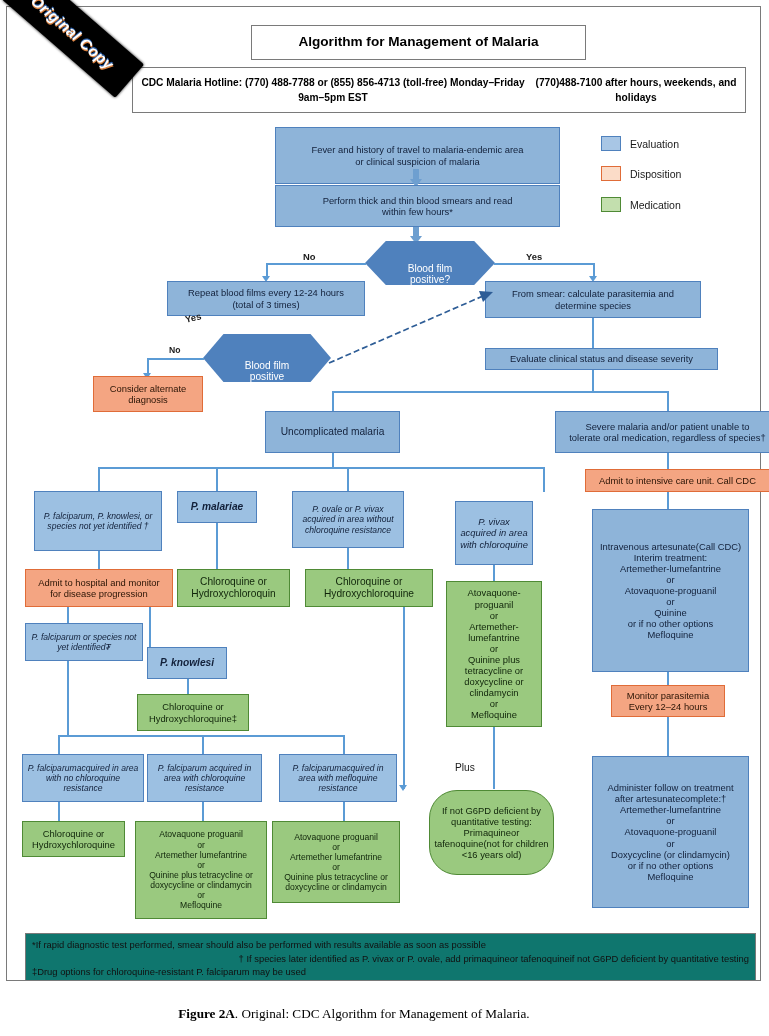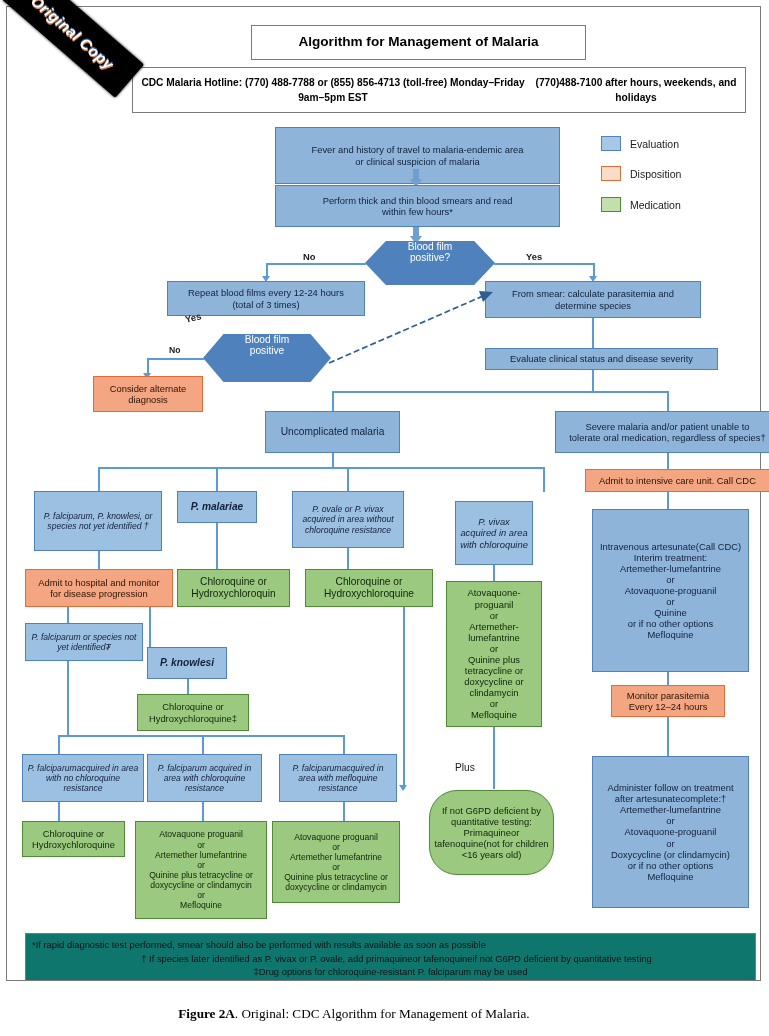--- a/index.html
+++ b/index.html
@@ -17,21 +17,21 @@
               text-shadow:1px 1px 0 #d98040,-1px -1px 0 #2a5ea8;white-space:nowrap;}
 
   
   .node{position:absolute;box-sizing:border-box;display:flex;align-items:center;justify-content:center;
         text-align:center;line-height:1.18;padding:2px 3px;}
   .eval{background:#8eb4d9;border:1px solid #4f81bd;color:#12203a;}
   .eval-lite{background:#9cc0e2;border:1px solid #4f81bd;color:#12203a;}
   .disp{background:#f4a582;border:1px solid #e06c38;color:#2a1405;}
   .med{background:#9ac97f;border:1px solid #4f8a35;color:#10250a;}
   .plain{background:#fff;border:1px solid #7a7a7a;color:#000;}
-  .hexnode{position:absolute;display:flex;align-items:flex-start;justify-content:center;text-align:center;
+  .hexnode{position:absolute;display:flex;align-items:flex-end;justify-content:center;text-align:center;
            background:#4f81bd;color:#fff;
            clip-path:polygon(16% 0,84% 0,100% 50%,84% 100%,16% 100%,0 50%);}
 
   .t9{font-size:8.6px;} .t10{font-size:9.4px;} .t11{font-size:10.2px;} .t14{font-size:13.6px;}
   .ital{font-style:italic;}
   .bold{font-weight:bold;}
 
   
   .ln{position:absolute;background:#5b9bd5;}
   .lnh{height:1.6px;} .lnv{width:1.6px;}
@@ -50,23 +50,23 @@
   .sw-eval{background:#a8c6e5;border:1px solid #4f81bd;}
   .sw-disp{background:#fbdcc8;border:1px solid #e06c38;}
   .sw-med{background:#c3dfae;border:1px solid #4f8a35;}
   .lgtxt{font-size:10.5px;color:#1a1a1a;}
 
   
   #footnotes{position:absolute;left:18px;top:926px;width:731px;height:48px;
              border:1px solid #7a7a7a;background:#0f766e;box-sizing:border-box;
              padding:4px 6px 0 6px;}
   .fn{font-size:9.4px;color:#111;line-height:1.45;white-space:nowrap;}
-  .fn.c{text-align:center;}
+  .fn.c{text-align:left;}
   .fn.l{text-align:left;}
-  .fn.i{text-align:center;padding-left:12px;}
+  .fn.i{text-align:right;padding-left:12px;}
 
   
   #caption{position:absolute;left:0;top:1006px;width:708px;text-align:center;
            font-family:"Liberation Serif", serif;font-size:13.2px;color:#000;}
   #caption b{font-weight:bold;}
   .multiline{white-space:pre-line;}
 </style>
 </head>
 <body>
 

